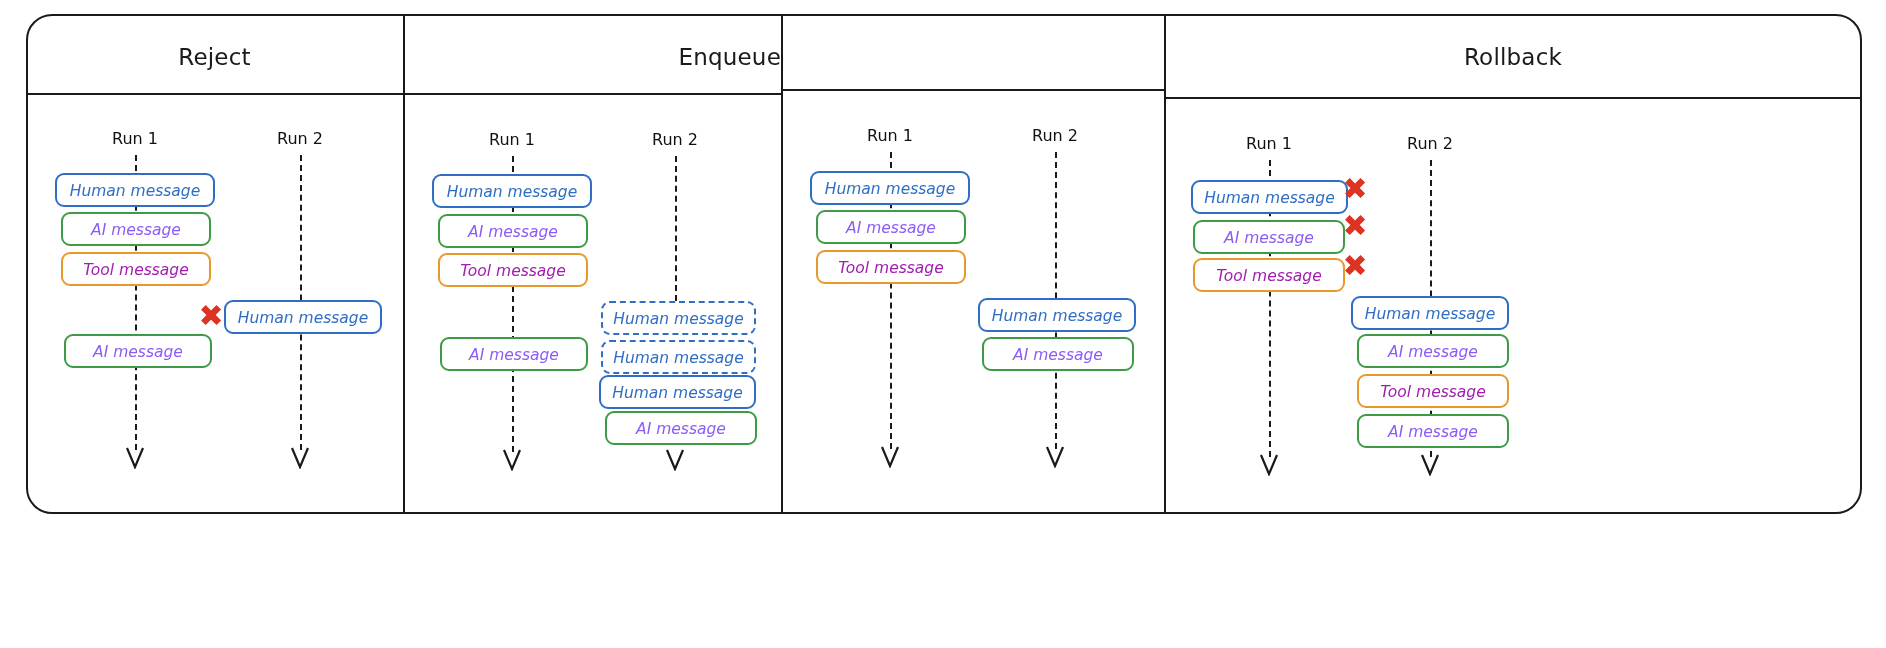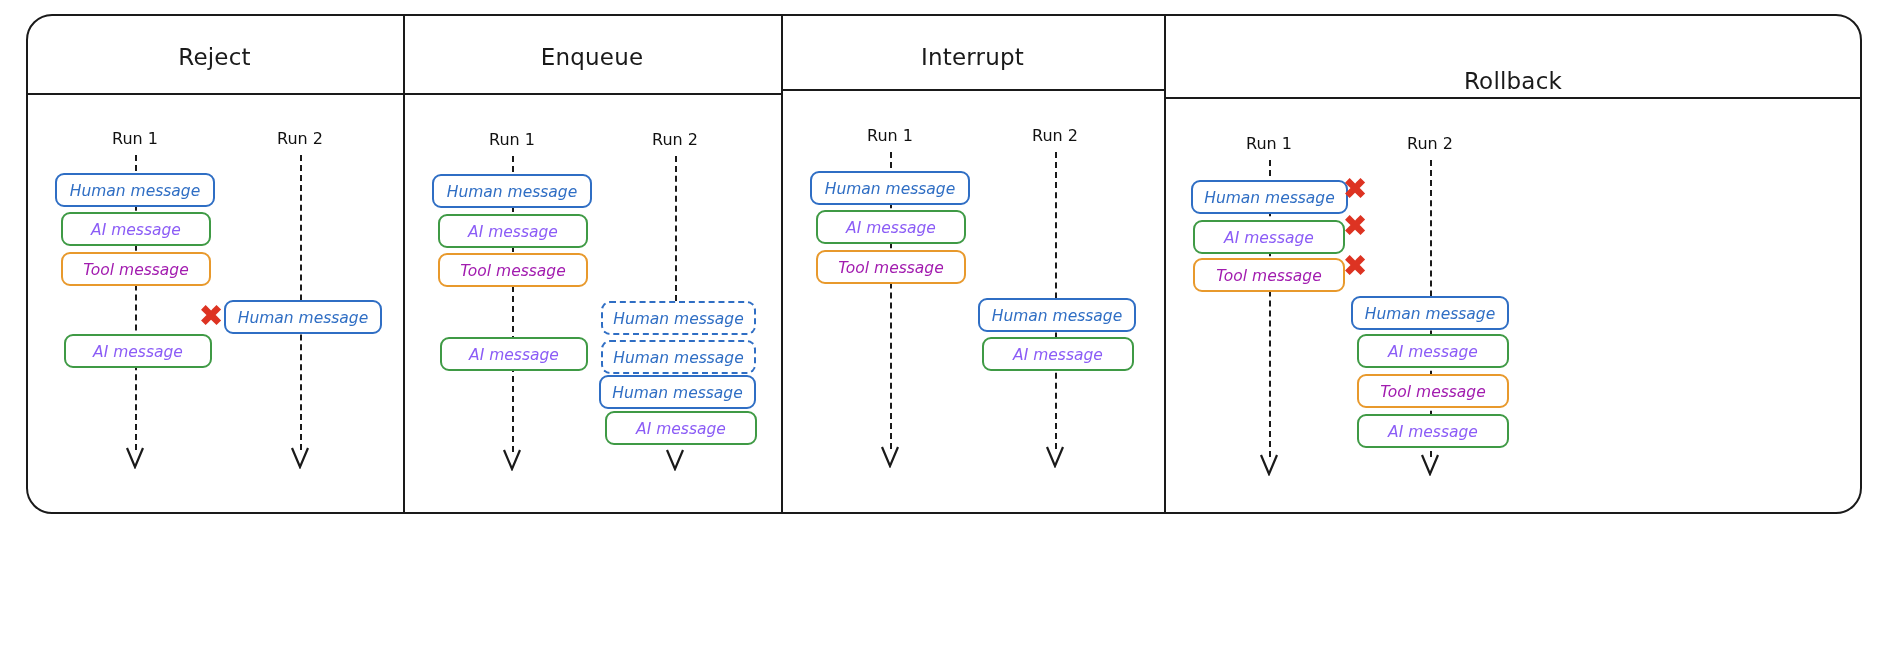--- a/index.html
+++ b/index.html
@@ -109,23 +109,22 @@
     user-select: none;
   }
 </style>
 </head>
 <body>
 
 <div id="canvas">
   <div class="outer-frame"></div>
 
   <div class="panel-title" style="left:26px; width:377px;">Reject</div>
-  <div class="panel-title" style="left:403px; width:378px;">Enqueue</div>
-  <div class="panel-title" style="left:781px; width:383px;">Interrupt</div>
-  <div class="panel-title" style="left:1164px; width:698px;margin-top:24px;">Rollback</div>
+  <div class="panel-title" style="left:403px; width:378px;text-align:right;">Enqueue</div>
+  <div class="panel-title" style="left:1164px; width:698px;">Rollback</div>
 
   <div class="header-rule" style="left:28px; top:93px; width:375px;"></div>
   <div class="header-rule" style="left:403px; top:93px; width:378px;"></div>
   <div class="header-rule" style="left:781px; top:89px; width:383px;"></div>
   <div class="header-rule" style="left:1164px; top:97px; width:698px;"></div>
 
   <div class="panel-divider" style="left:403px;"></div>
   <div class="panel-divider" style="left:781px;"></div>
   <div class="panel-divider" style="left:1164px;"></div>
 

